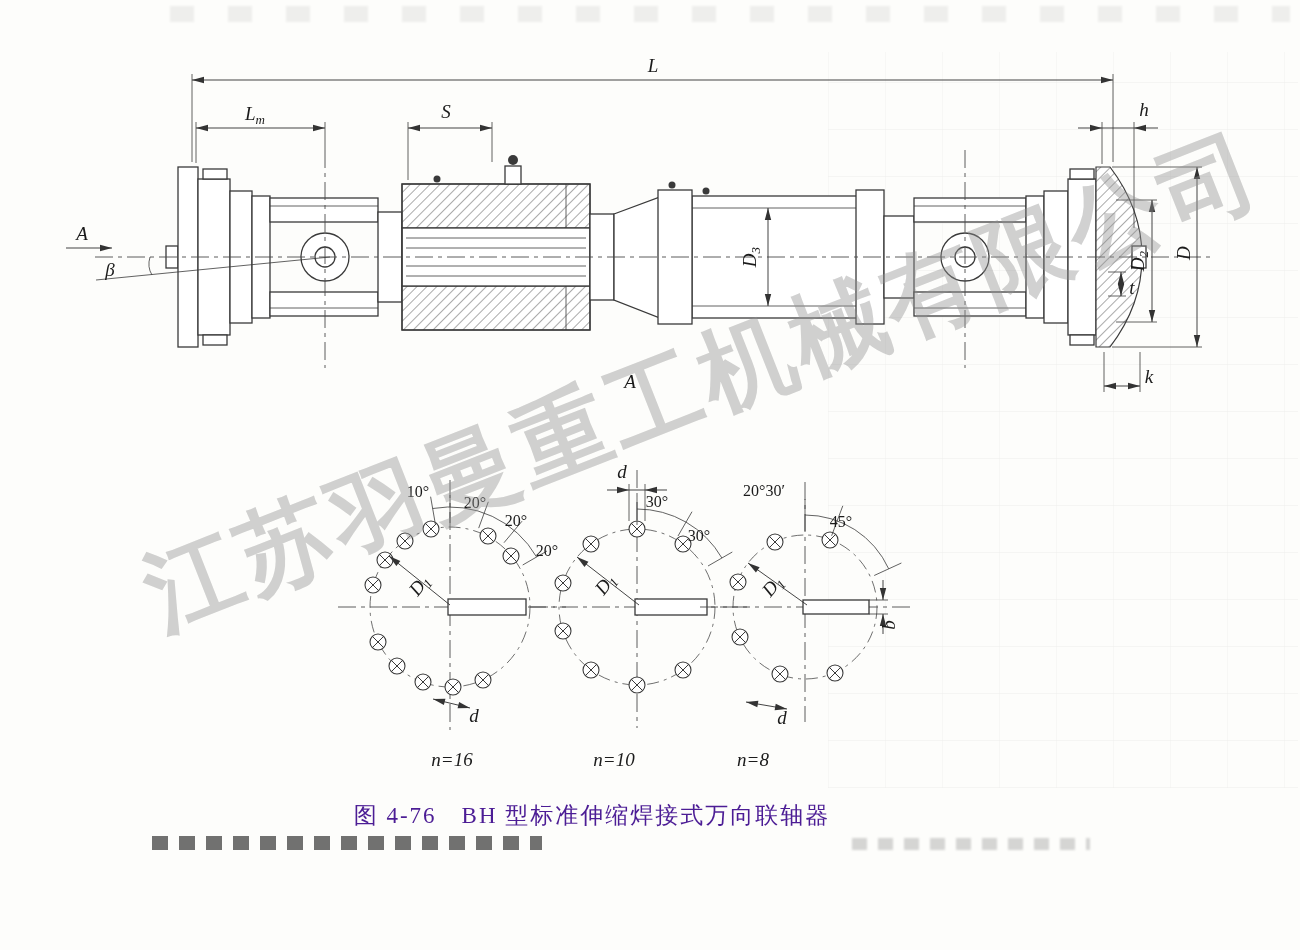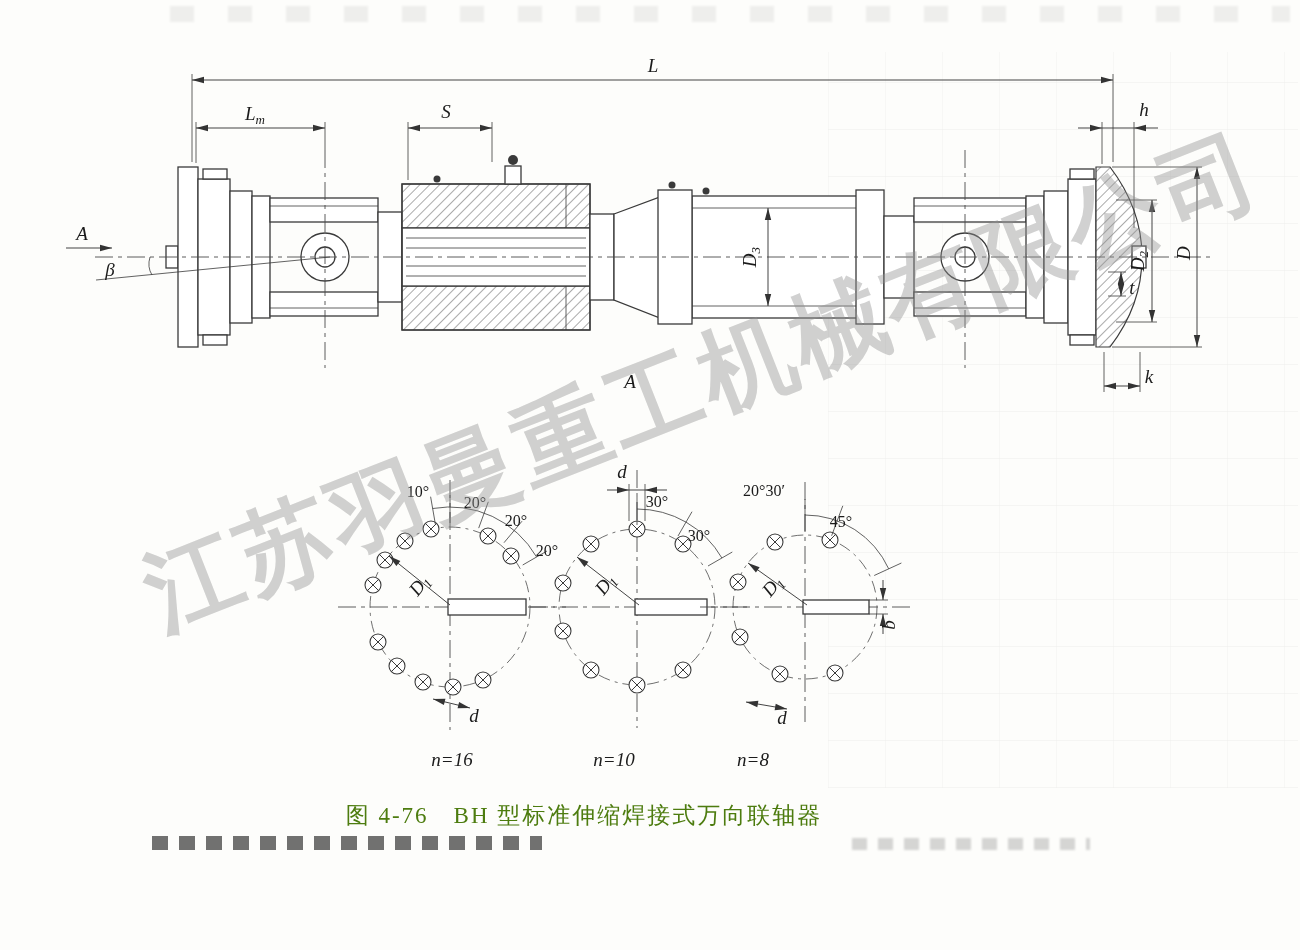--- a/index.html
+++ b/index.html
@@ -36,22 +36,22 @@
   .watermark{
     position:absolute;left:150px;top:548px;
     font-weight:700;font-size:94px;letter-spacing:5px;line-height:1.1;
     color:rgba(145,145,145,.42);white-space:nowrap;
     transform:rotate(-21.5deg);transform-origin:0 50%;
     z-index:6;pointer-events:none;
     font-family:"Liberation Serif", serif;
   }
   
   .caption{
-    position:absolute;left:0;top:800px;width:1168px;text-align:center;
-    font-size:23px;letter-spacing:2px;color:#4d7c0f;z-index:4;
+    position:absolute;left:8px;top:800px;width:1168px;text-align:center;
+    font-size:23px;letter-spacing:2px;color:#4c1d95;z-index:4;
     font-family:"Liberation Serif", serif;
   }
   
   svg{position:absolute;left:0;top:0;z-index:3;}
   .s  {stroke:#3a3a3a;stroke-width:1.3;fill:none;}
   .sf {stroke:#3a3a3a;stroke-width:1.3;fill:#fff;}
   .sh {stroke:#3a3a3a;stroke-width:1.2;fill:url(#hatch);}
   .t  {stroke:#3a3a3a;stroke-width:.8;fill:none;}
   .dim{stroke:#3a3a3a;stroke-width:.95;fill:none;}
   .cl {stroke:#4a4a4a;stroke-width:.9;fill:none;stroke-dasharray:18 5 4 5;}

